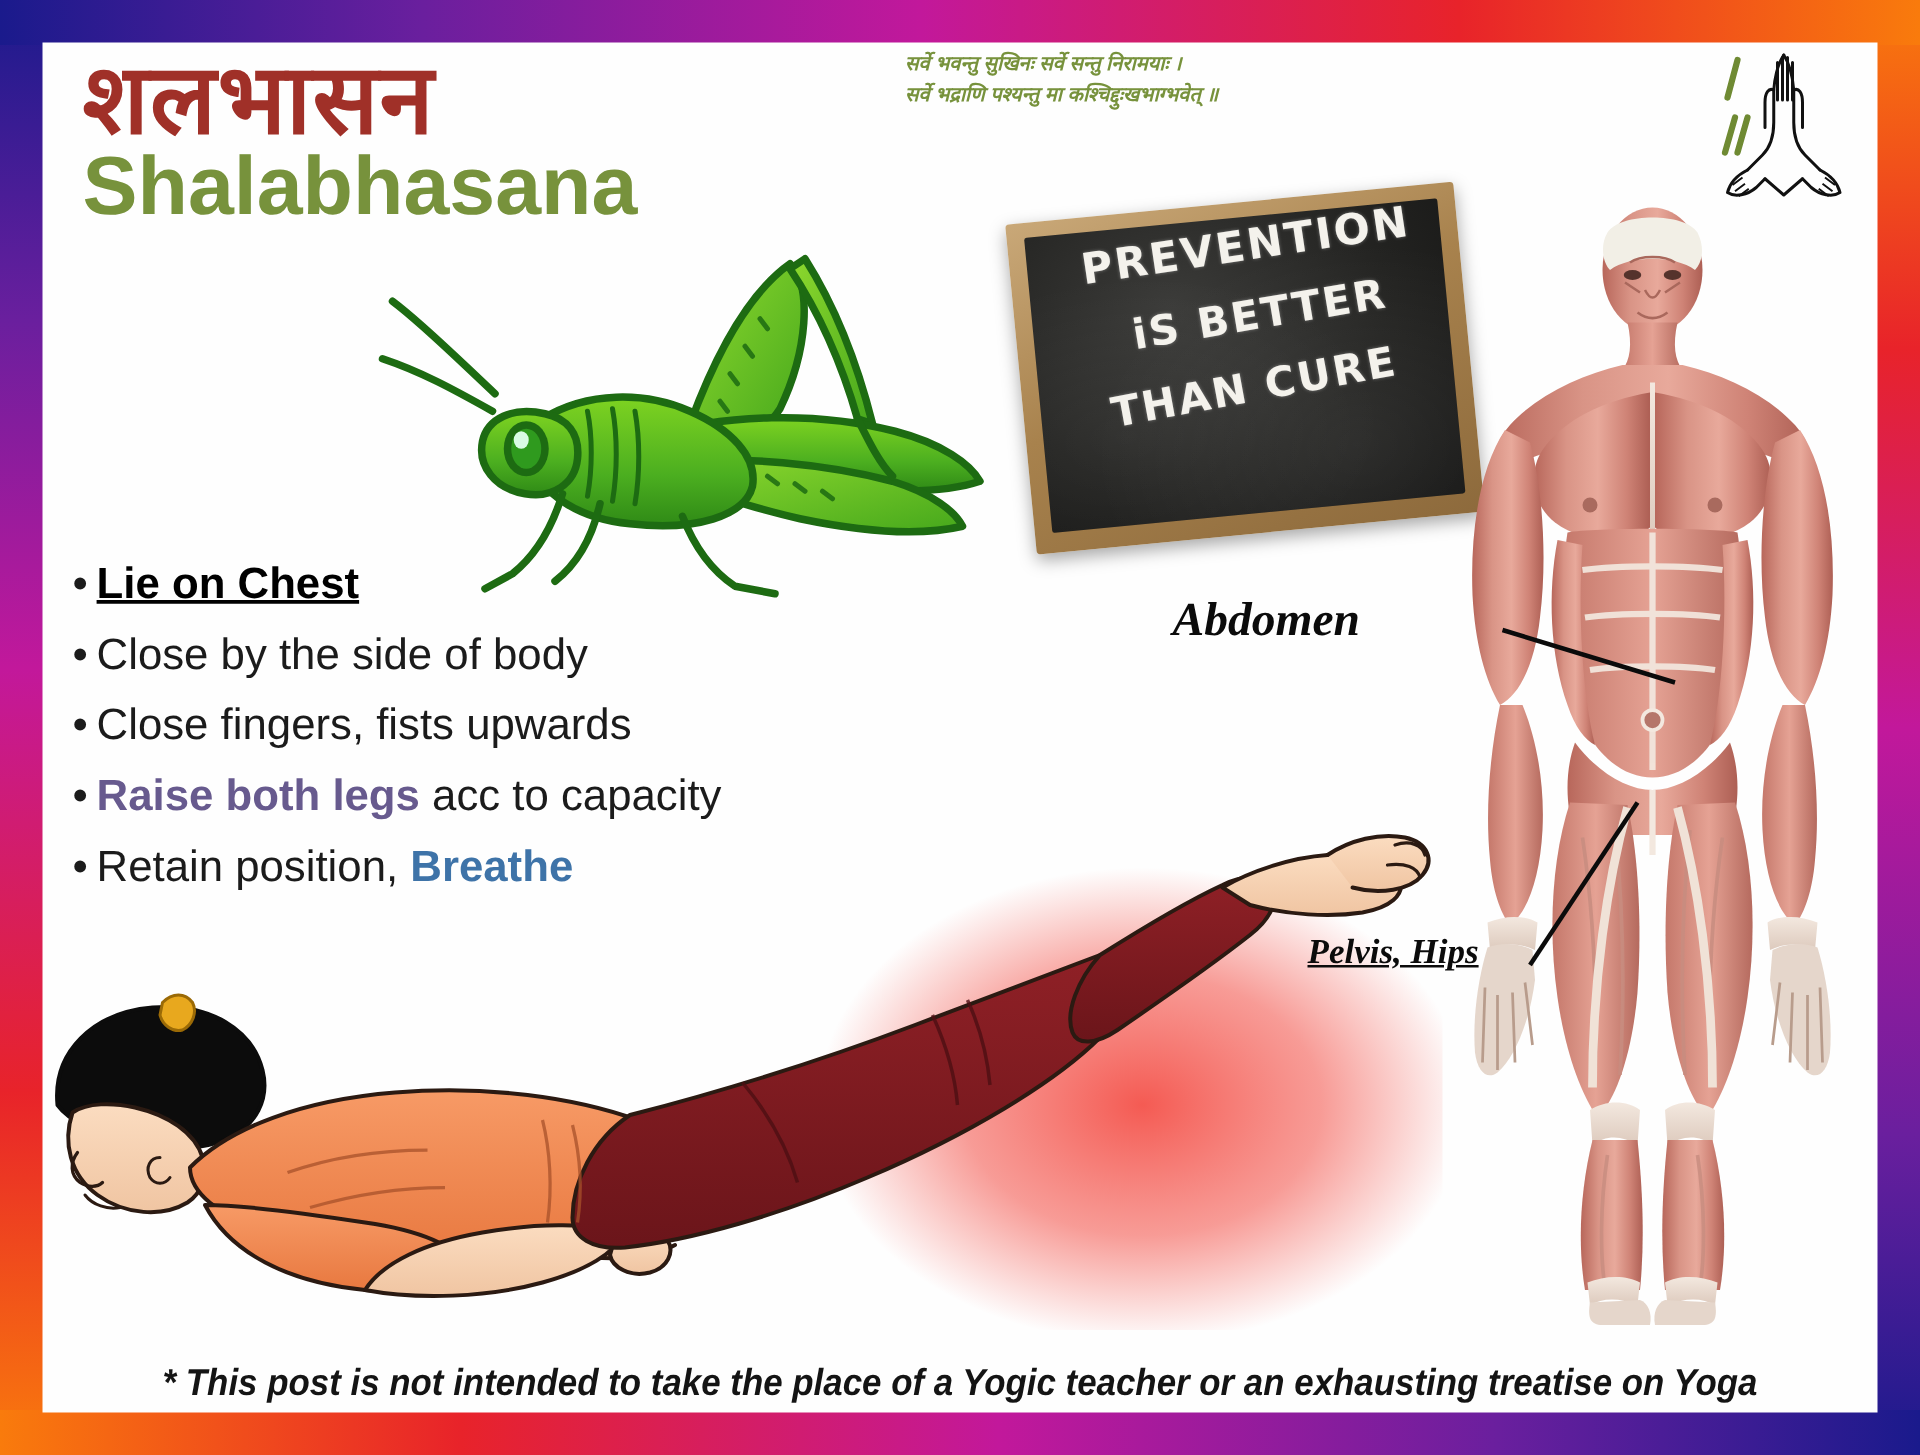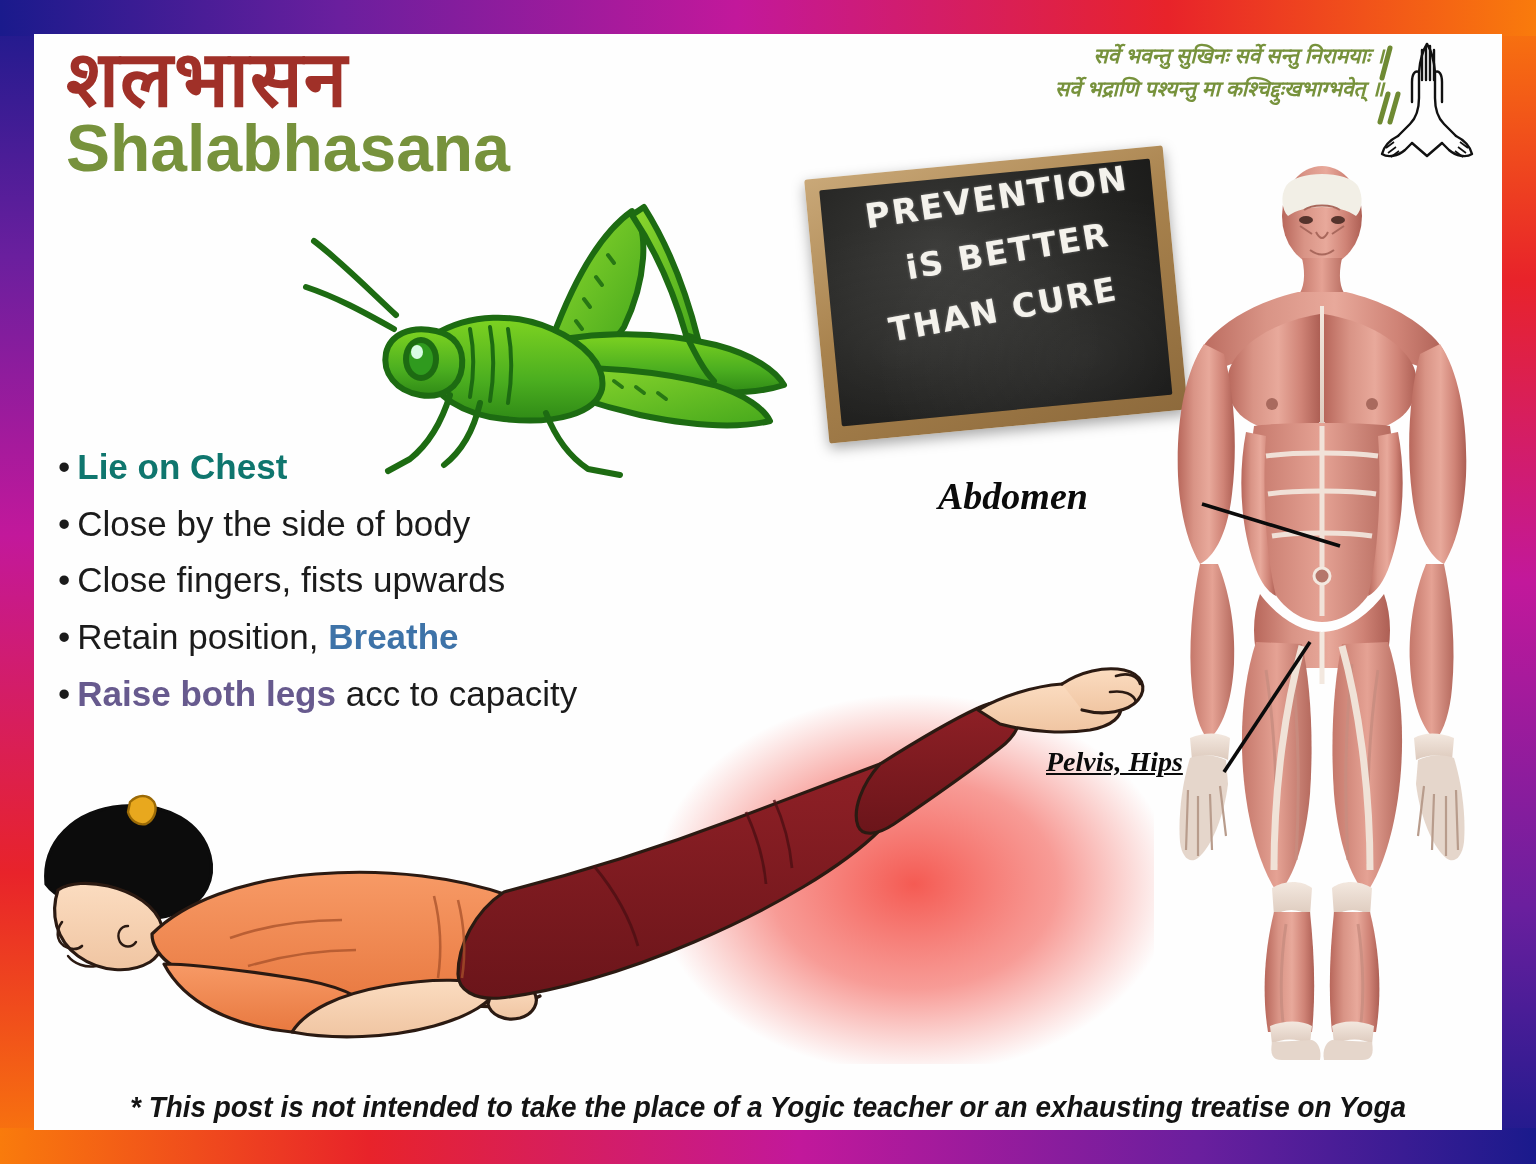--- a/index.html
+++ b/index.html
@@ -37,23 +37,23 @@
   }
   .title-en {
     font-family: "Liberation Sans", sans-serif;
     font-size: 66px; font-weight: 700; line-height: 1.05;
     color: #77923c; margin-top: -4px; text-align: center;
   }
 
   
   #shloka {
     position: absolute; left: 690px; top: 6px; width: 660px;
-    text-align: right; color: #77923c;
-    font-family: "Liberation Sans", sans-serif;
-    font-size: 21px; font-style: italic; font-weight: 600; line-height: 1.55;
+    text-align: left; color: #77923c;
+    font-family: "Liberation Sans", sans-serif;
+    font-size: 16px; font-style: italic; font-weight: 600; line-height: 1.55;
   }
   #shloka .l { display: block; white-space: nowrap; }
 
   
   #namaste { position: absolute; left: 1338px; top: 2px; width: 110px; height: 130px; }
 
   
   #grasshopper { position: absolute; left: 250px; top: 155px; width: 530px; height: 300px; }
 
   
@@ -95,21 +95,21 @@
   .cb-text .r3 { font-size: 33px; transform: rotate(-5deg) translateX(6px);  margin-top: 18px; }
 
   
   #bullets { position: absolute; left: 24px; top: 405px; width: 690px; }
   .bullet {
     font-family: "Liberation Sans", sans-serif;
     font-size: 35px; color: #1b1b1b; line-height: 1.62;
     white-space: nowrap;
   }
   .bullet .dot { margin-right: 7px; }
-  .hl-red    { color: #0f766e; font-weight: 700; }
+  .hl-red    { color: #000000; font-weight: 700; text-decoration: underline; }
   .hl-purple { color: #675a8e; font-weight: 700; }
   .hl-blue   { color: #3e73a8; font-weight: 700; }
 
   
   #pose { position: absolute; left: 0px; top: 600px; width: 1120px; height: 430px; }
 
   
   #anatomy { position: absolute; left: 1100px; top: 130px; width: 375px; height: 900px; }
 
   
@@ -235,24 +235,24 @@
       <div class="bullet">
         <span class="dot">•</span><span class="hl-red">Lie on Chest</span>
       </div>
       <div class="bullet">
         <span class="dot">•</span><span>Close by the side of body</span>
       </div>
       <div class="bullet">
         <span class="dot">•</span><span>Close fingers, fists upwards</span>
       </div>
       <div class="bullet">
+        <span class="dot">•</span><span class="hl-purple">Raise both legs</span><span> acc to capacity</span>
+      </div>
+      <div class="bullet">
         <span class="dot">•</span><span>Retain position, </span><span class="hl-blue">Breathe</span>
-      </div>
-      <div class="bullet">
-        <span class="dot">•</span><span class="hl-purple">Raise both legs</span><span> acc to capacity</span>
       </div>
     </div>
 
     <svg id="pose" viewBox="0 0 1120 430">
       <defs>
         <radialGradient id="glow" cx="0.5" cy="0.5" r="0.5">
           <stop offset="0%" stop-color="#f4524a" stop-opacity=".95"></stop>
           <stop offset="55%" stop-color="#f4665e" stop-opacity=".65"></stop>
           <stop offset="100%" stop-color="#f4665e" stop-opacity="0"></stop>
         </radialGradient>

